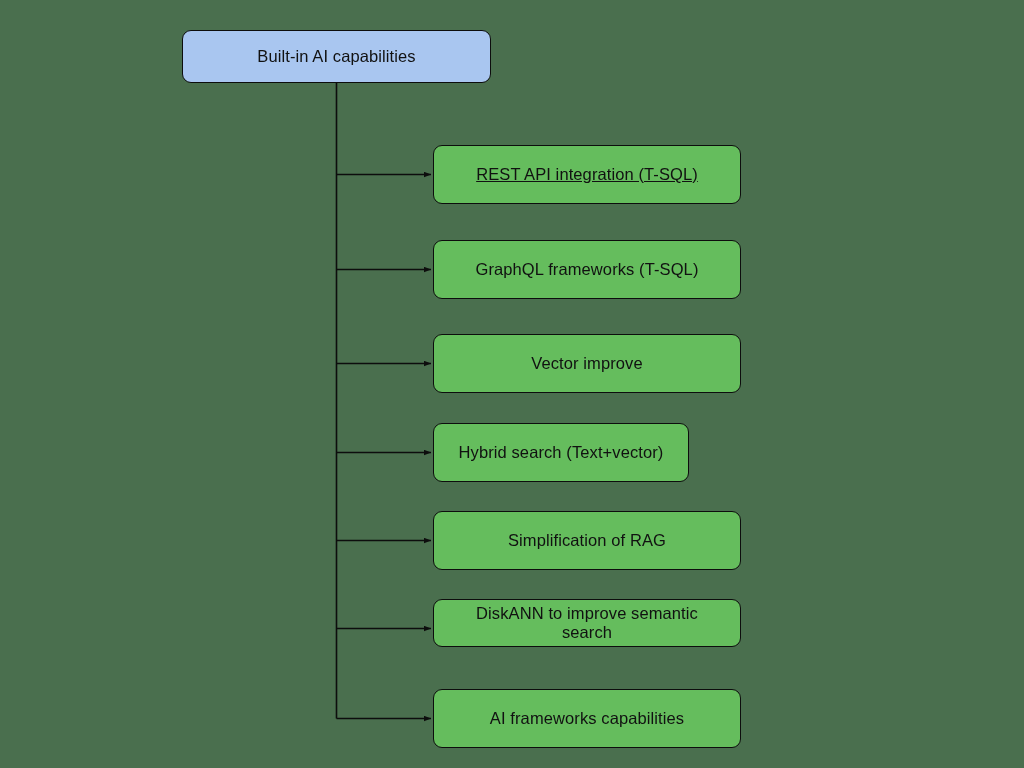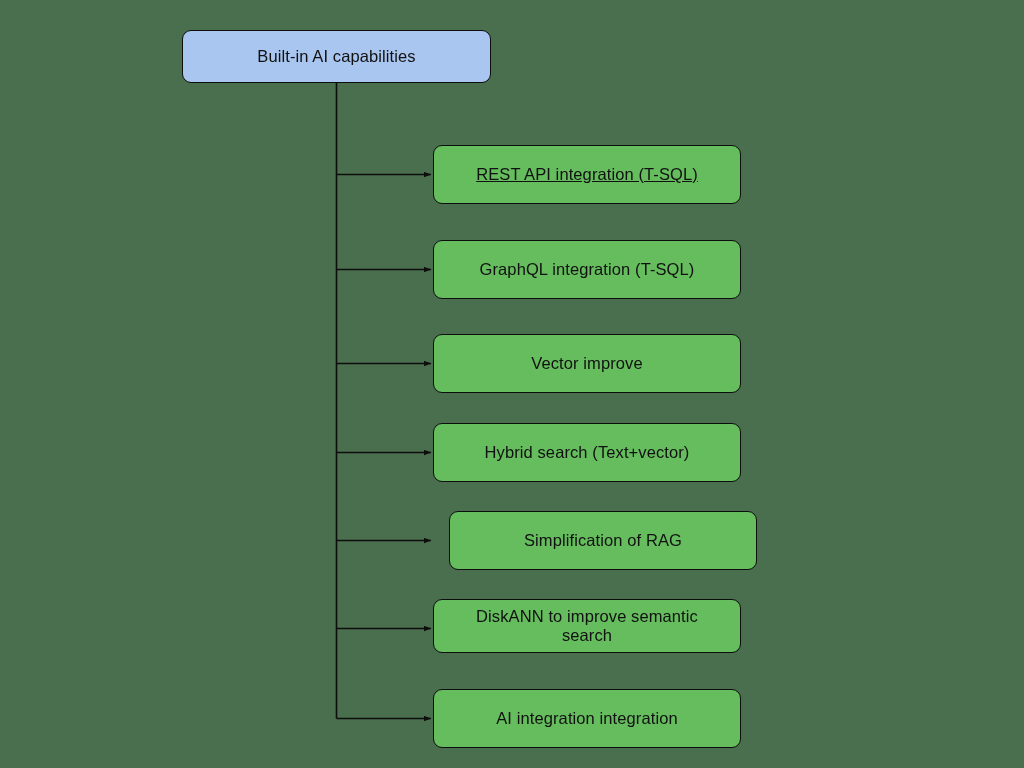--- a/index.html
+++ b/index.html
@@ -78,37 +78,37 @@
 
   <div class="node node-root" style="left: 182px; top: 30px; width: 309px; height: 53px; background: rgb(169, 198, 240); border-color: rgb(13, 13, 13);">
     <span class="node-label">Built-in AI capabilities</span>
   </div>
 
   <div class="node node-leaf" style="left: 433px; top: 145px; width: 308px; height: 59px; background: rgb(101, 189, 93); border-color: rgb(13, 13, 13); text-decoration: underline;">
     <span class="node-label">REST API integration (T-SQL)</span>
   </div>
 
   <div class="node node-leaf" style="left: 433px; top: 240px; width: 308px; height: 59px; background: rgb(101, 189, 93); border-color: rgb(13, 13, 13);">
-    <span class="node-label">GraphQL integration (T-SQL)</span>
+    <span class="node-label">GraphQL frameworks (T-SQL)</span>
   </div>
 
   <div class="node node-leaf" style="left: 433px; top: 334px; width: 308px; height: 59px; background: rgb(101, 189, 93); border-color: rgb(13, 13, 13);">
     <span class="node-label">Vector improve</span>
   </div>
 
-  <div class="node node-leaf" style="left: 433px; top: 423px; width: 308px; height: 59px; background: rgb(101, 189, 93); border-color: rgb(13, 13, 13);">
+  <div class="node node-leaf" style="left: 433px; top: 423px; width: 256px; height: 59px; background: rgb(101, 189, 93); border-color: rgb(13, 13, 13);">
     <span class="node-label">Hybrid search (Text+vector)</span>
   </div>
 
-  <div class="node node-leaf" style="left: 433px; top: 511px; width: 308px; height: 59px; background: rgb(101, 189, 93); border-color: rgb(13, 13, 13); margin-left: 16px;">
+  <div class="node node-leaf" style="left: 433px; top: 511px; width: 308px; height: 59px; background: rgb(101, 189, 93); border-color: rgb(13, 13, 13);">
     <span class="node-label">Simplification of RAG</span>
   </div>
 
-  <div class="node node-leaf" style="left: 433px; top: 599px; width: 308px; height: 54px; background: rgb(101, 189, 93); border-color: rgb(13, 13, 13);">
+  <div class="node node-leaf" style="left: 433px; top: 599px; width: 308px; height: 48px; background: rgb(101, 189, 93); border-color: rgb(13, 13, 13);">
     <span class="node-label">DiskANN to improve semantic
 search</span>
   </div>
 
   <div class="node node-leaf" style="left: 433px; top: 689px; width: 308px; height: 59px; background: rgb(101, 189, 93); border-color: rgb(13, 13, 13);">
-    <span class="node-label">AI integration integration</span>
+    <span class="node-label">AI frameworks capabilities</span>
   </div>
 
 </div>
 
 </body></html>

